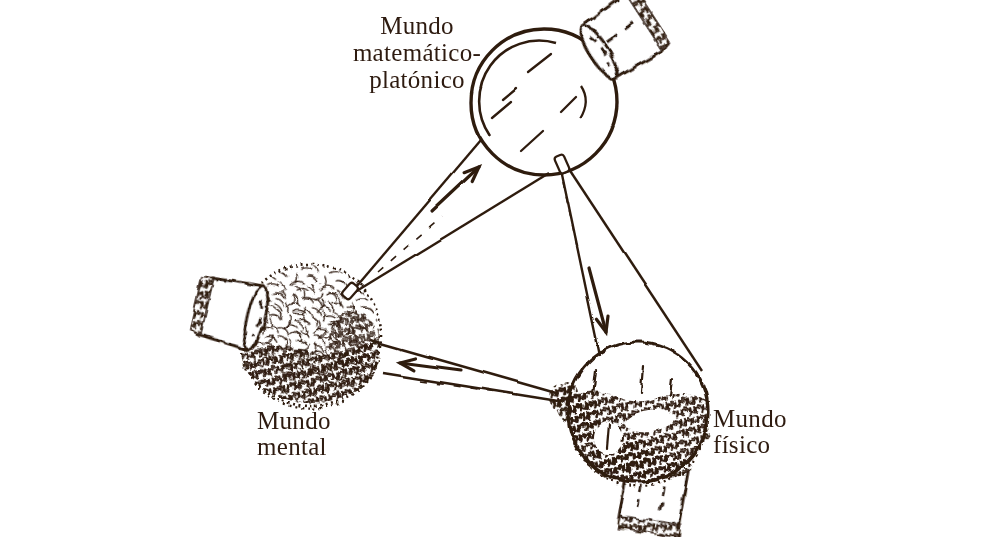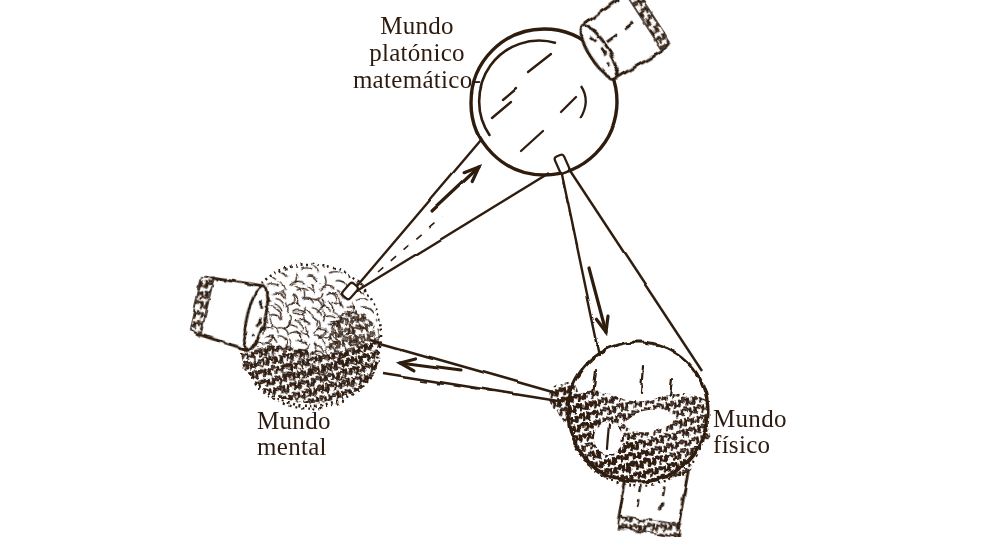--- a/index.html
+++ b/index.html
@@ -176,22 +176,22 @@
       </g>
       <g>
         <path d="M461,370 L400,362"></path>
         <path d="M415.5,358 L400,362 L413.9,369.9"></path>
       </g>
     </g>
   </svg>
 
   <div class="label label-platonic">
     <div>Mundo</div>
+    <div>matemático-</div>
     <div>platónico</div>
-    <div>matemático-</div>
   </div>
 
   <div class="label label-mental">
     <div>Mundo</div>
     <div>mental</div>
   </div>
 
   <div class="label label-physical">
     <div>Mundo</div>
     <div>físico</div>

